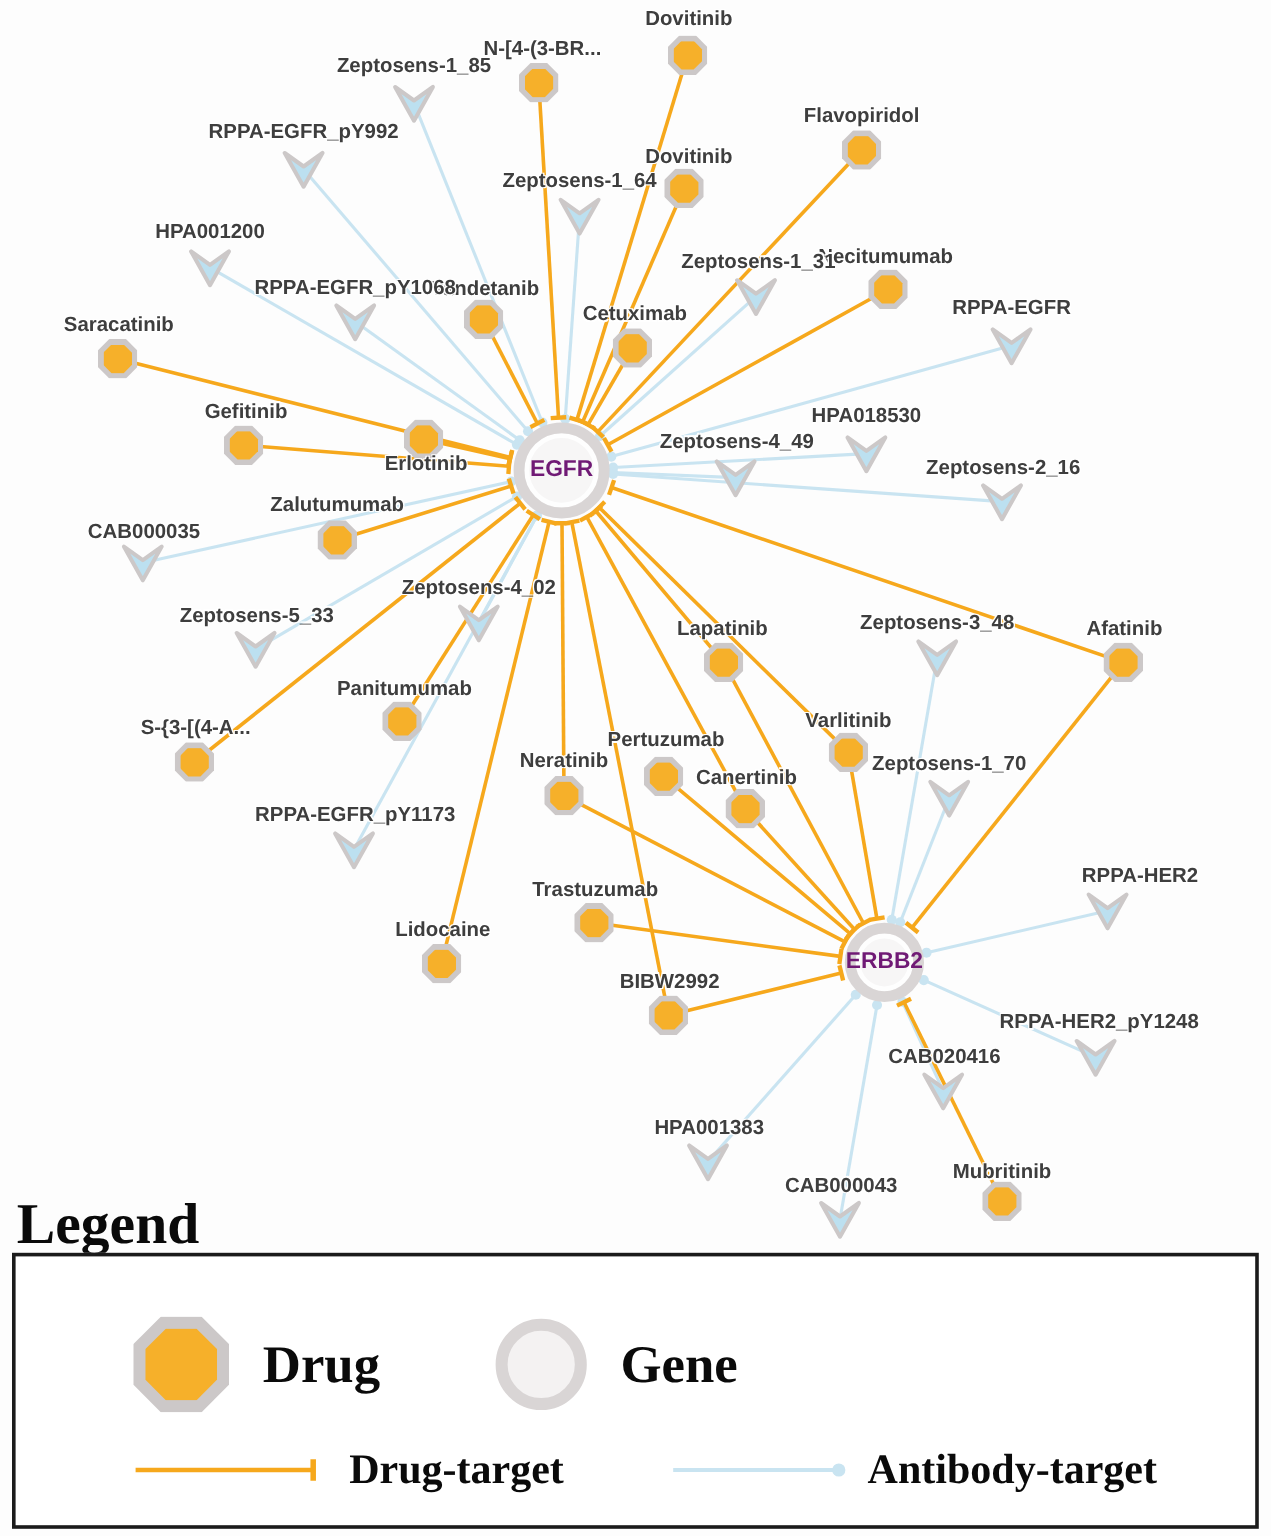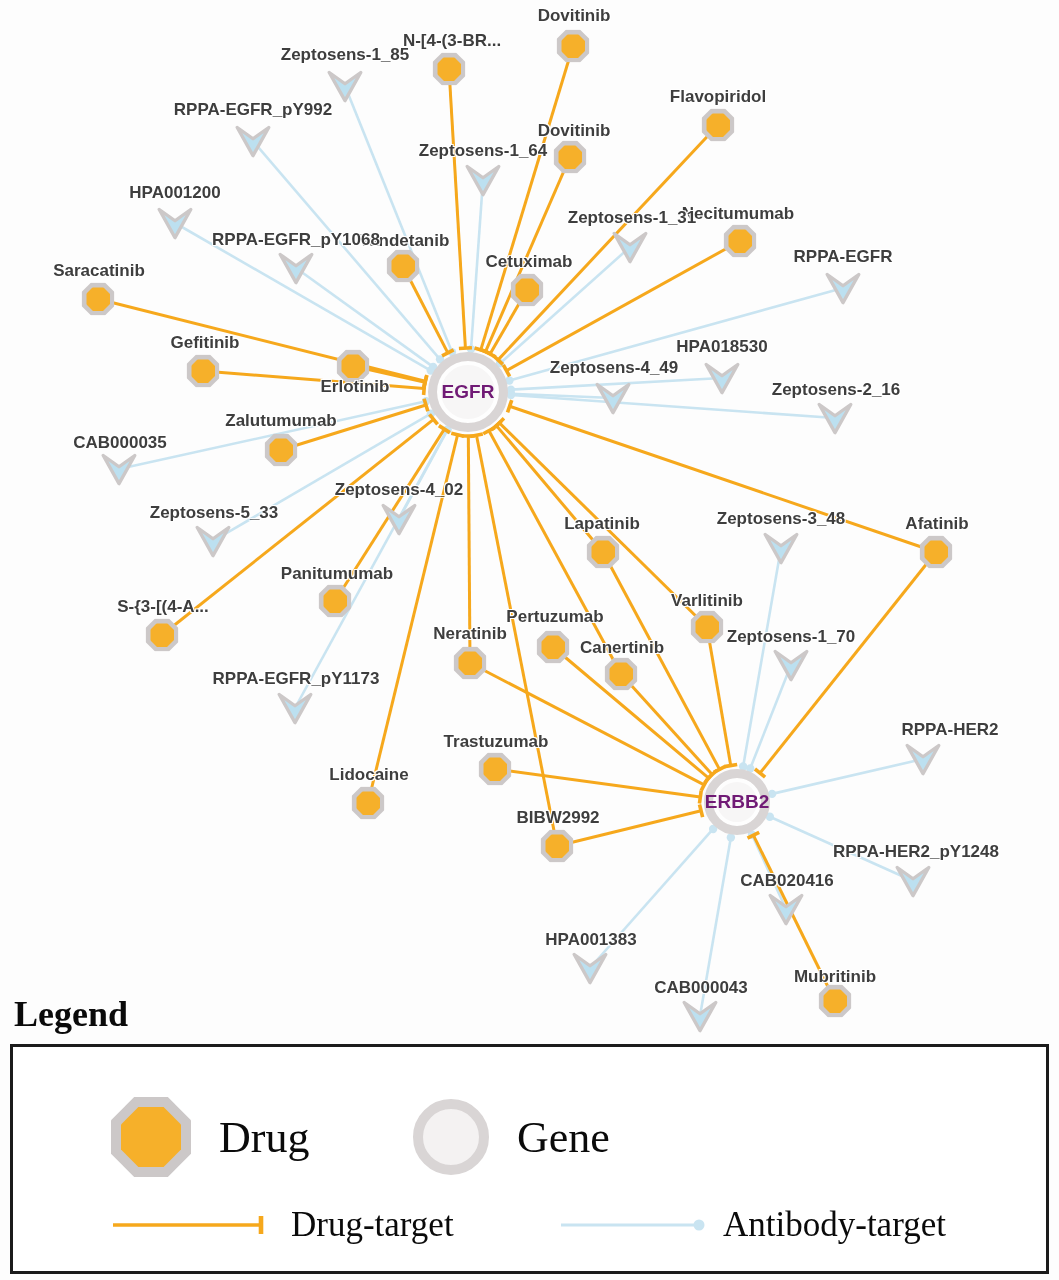--- a/index.html
+++ b/index.html
@@ -31,25 +31,25 @@
     position:absolute;z-index:4;transform:translate(-50%,-50%);box-sizing:border-box;
     border:9px solid #D9D5D5;border-radius:50%;background:#F7F6F6;
     box-shadow:inset 0 0 0 4px rgba(255,255,255,.85);
     display:flex;align-items:center;justify-content:center;
   }
   .gene-label{font-weight:bold;font-size:19px;color:#701a75;white-space:nowrap;}
 
   
   #legend-title{
     position:absolute;left:14px;top:993px;z-index:10;
-    font-family:"Liberation Serif",serif;font-weight:bold;font-size:36px;color:#0a0a0a;
+    font-family:"Liberation Serif",serif;font-weight:bold;font-size:48px;color:#0a0a0a;
   }
   #legend-box{
     position:absolute;left:10px;top:1044px;width:1039px;height:230px;z-index:10;
-    box-sizing:border-box;border:3px solid #1b1b1b;background:#FFFFFF;
+    box-sizing:border-box;border:3px solid #1b1b1b;background:#FFFFFF;font-weight:bold;
   }
   .leg-item{position:absolute;display:flex;align-items:center;gap:28px;}
   #li-drug{left:98px;top:50px;}
   #li-gene{left:400px;top:52px;}
   #li-ab{left:676px;top:56px;}
   #li-dt{left:96px;top:158px;gap:14px;}
   #li-at{left:546px;top:158px;gap:12px;}
   .leg-text1{font-family:"Liberation Serif",serif;font-size:44px;color:#0a0a0a;}
   .leg-text2{font-family:"Liberation Serif",serif;font-size:35px;color:#0a0a0a;}
   .leg-drug{

